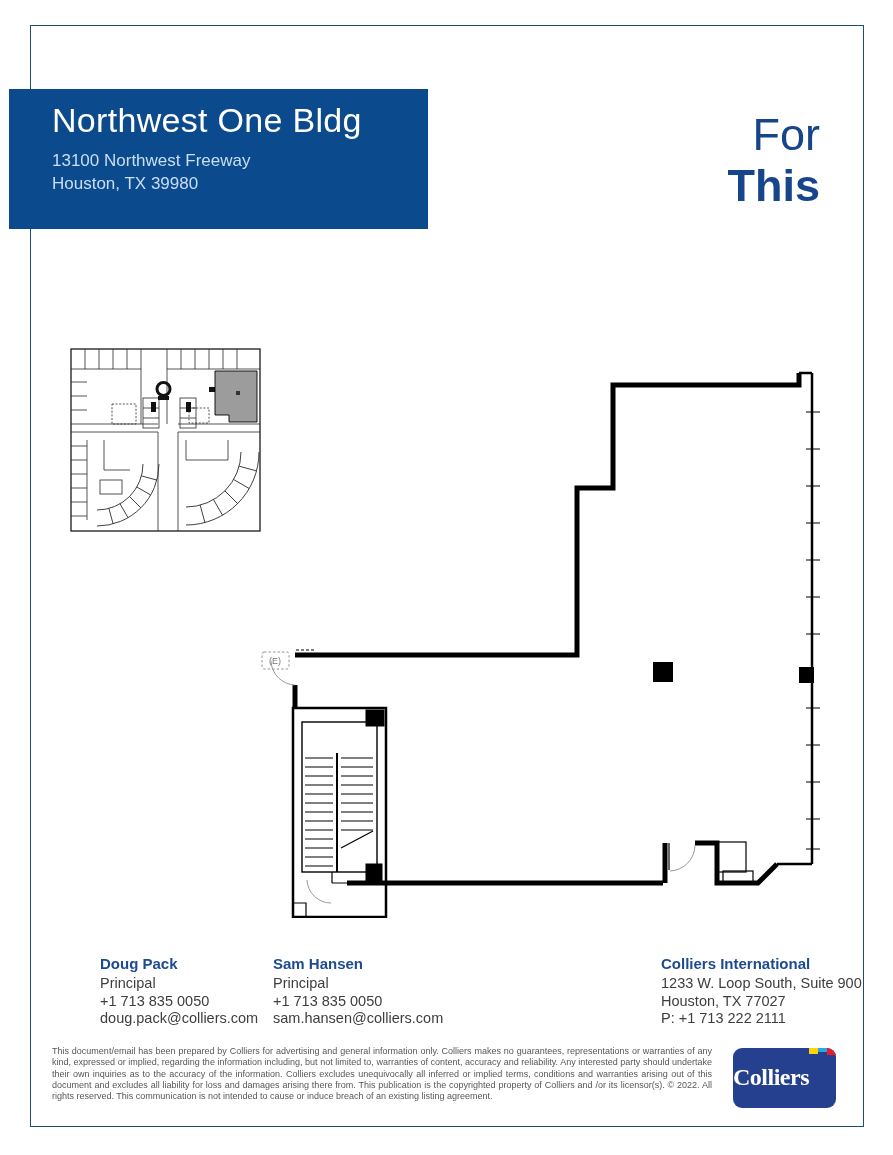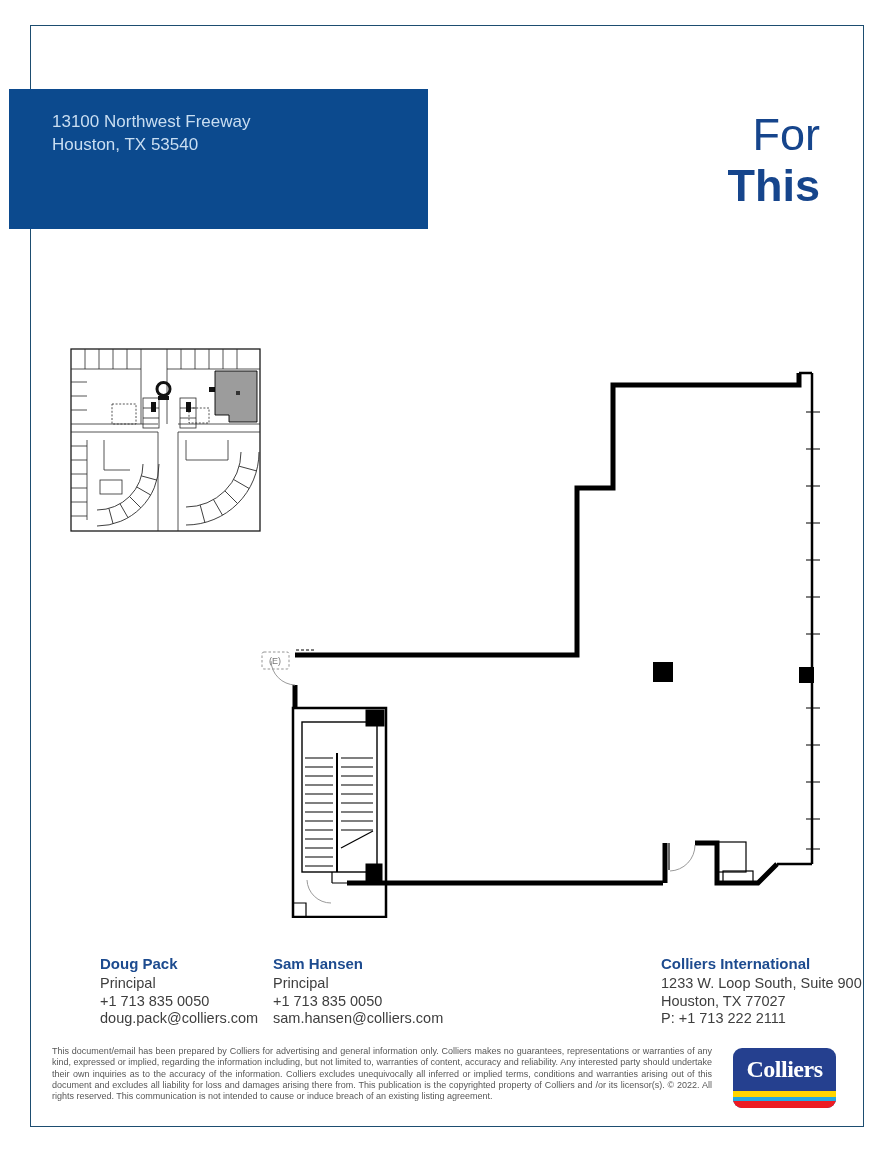--- a/index.html
+++ b/index.html
@@ -38,44 +38,45 @@
   .contact-1 { left:52px; }
   .contact-2 { left:225px; }
   .office-block { left:613px; }
   .disclaimer {
     position:absolute; left:52px; top:1046px; width:660px; z-index:2;
     font-size:9px; line-height:11.3px; color:#575757; text-align:justify;
   }
   .logo {
     position:absolute; left:733px; top:1048px; width:103px; height:60px; z-index:2;
     background:var(--logo-blue,#25408f); border-radius:9px; overflow:hidden;
-    display:flex; flex-direction:column;
+    display:flex; 
   }
   .logo-text {
     flex:1; display:flex; align-items:center; justify-content:center;
     font-family:"Liberation Serif","DejaVu Serif",serif; font-weight:700;
     color:#ffffff; font-size:24px; letter-spacing:-.5px; padding-bottom:1px;
   }
   .stripe { width:100%; }
   .stripe-yellow { height:6px; background:var(--stripe-yellow,#ffd500); }
   .stripe-cyan   { height:4px; background:var(--stripe-cyan,#25a9e0); }
   .stripe-red    { height:7px; background:var(--stripe-red,#ed1c24); }
   a.mail { color:inherit; text-decoration:none; }
 </style>
 </head>
 <body>
 
 <div class="page">
 
   <div class="frame"></div>
 
   <div class="header-box">
+    <div class="building-title">Northwest One Bldg</div>
     <div class="building-address">
       <div>13100 Northwest Freeway</div>
-      <div>Houston, TX 53540</div>
+      <div>Houston, TX 39980</div>
     </div>
   </div>
 
 
   <div class="for-lease">
     <div class="for-line1">For</div>
     <div class="for-line2">This</div>
   </div>
 
   <svg id="thumb-plan" class="plan-svg" viewBox="65 342 200 196">

